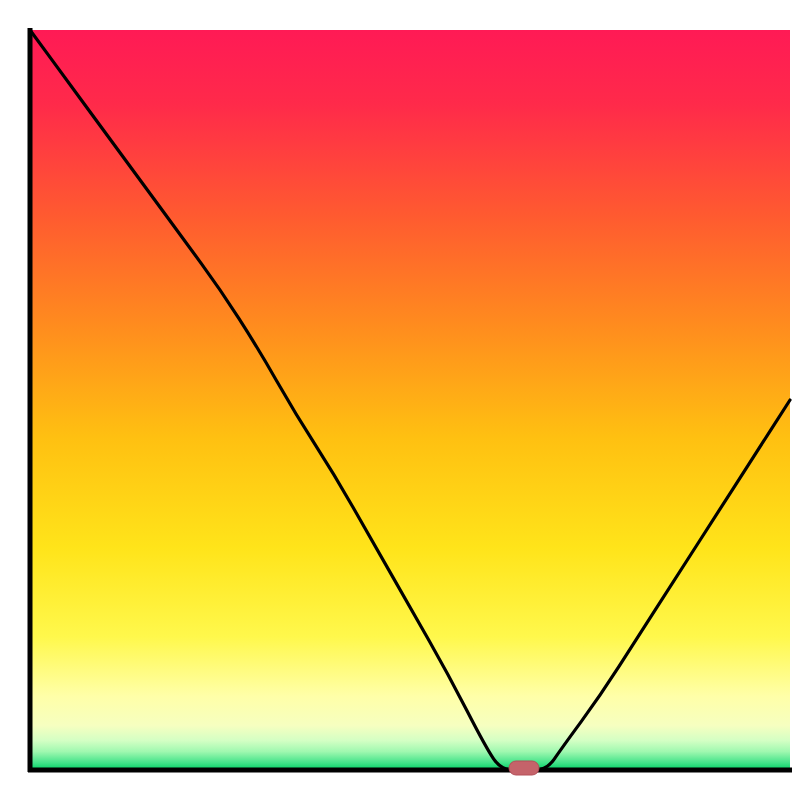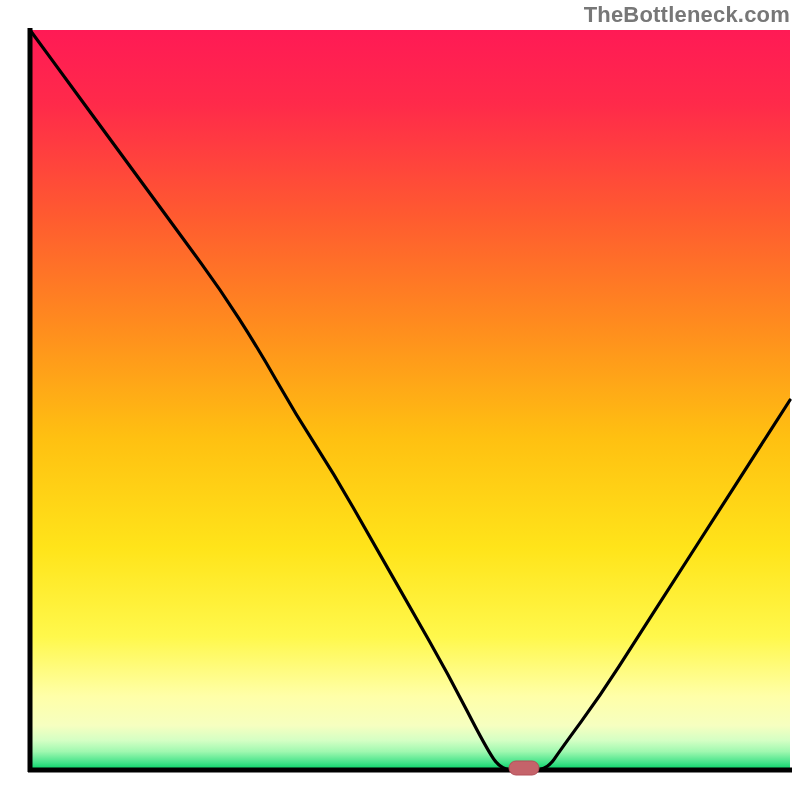--- a/index.html
+++ b/index.html
@@ -28,21 +28,20 @@
   }
   svg {
     display: block;
   }
 </style>
 </head>
 <body>
 
 <div class="stage">
 
-  <div class="watermark">TheBottleneck.com</div>
 
   <svg width="800" height="800" viewBox="0 0 800 800">
 
     <defs>
       <linearGradient id="bg-grad" x1="0" y1="0" x2="0" y2="1">
         <stop offset="0%" stop-color="#ff1a55"></stop>
         <stop offset="10%" stop-color="#ff2a4a"></stop>
         <stop offset="25%" stop-color="#ff5a30"></stop>
         <stop offset="40%" stop-color="#ff8c1e"></stop>
         <stop offset="55%" stop-color="#ffc011"></stop>

